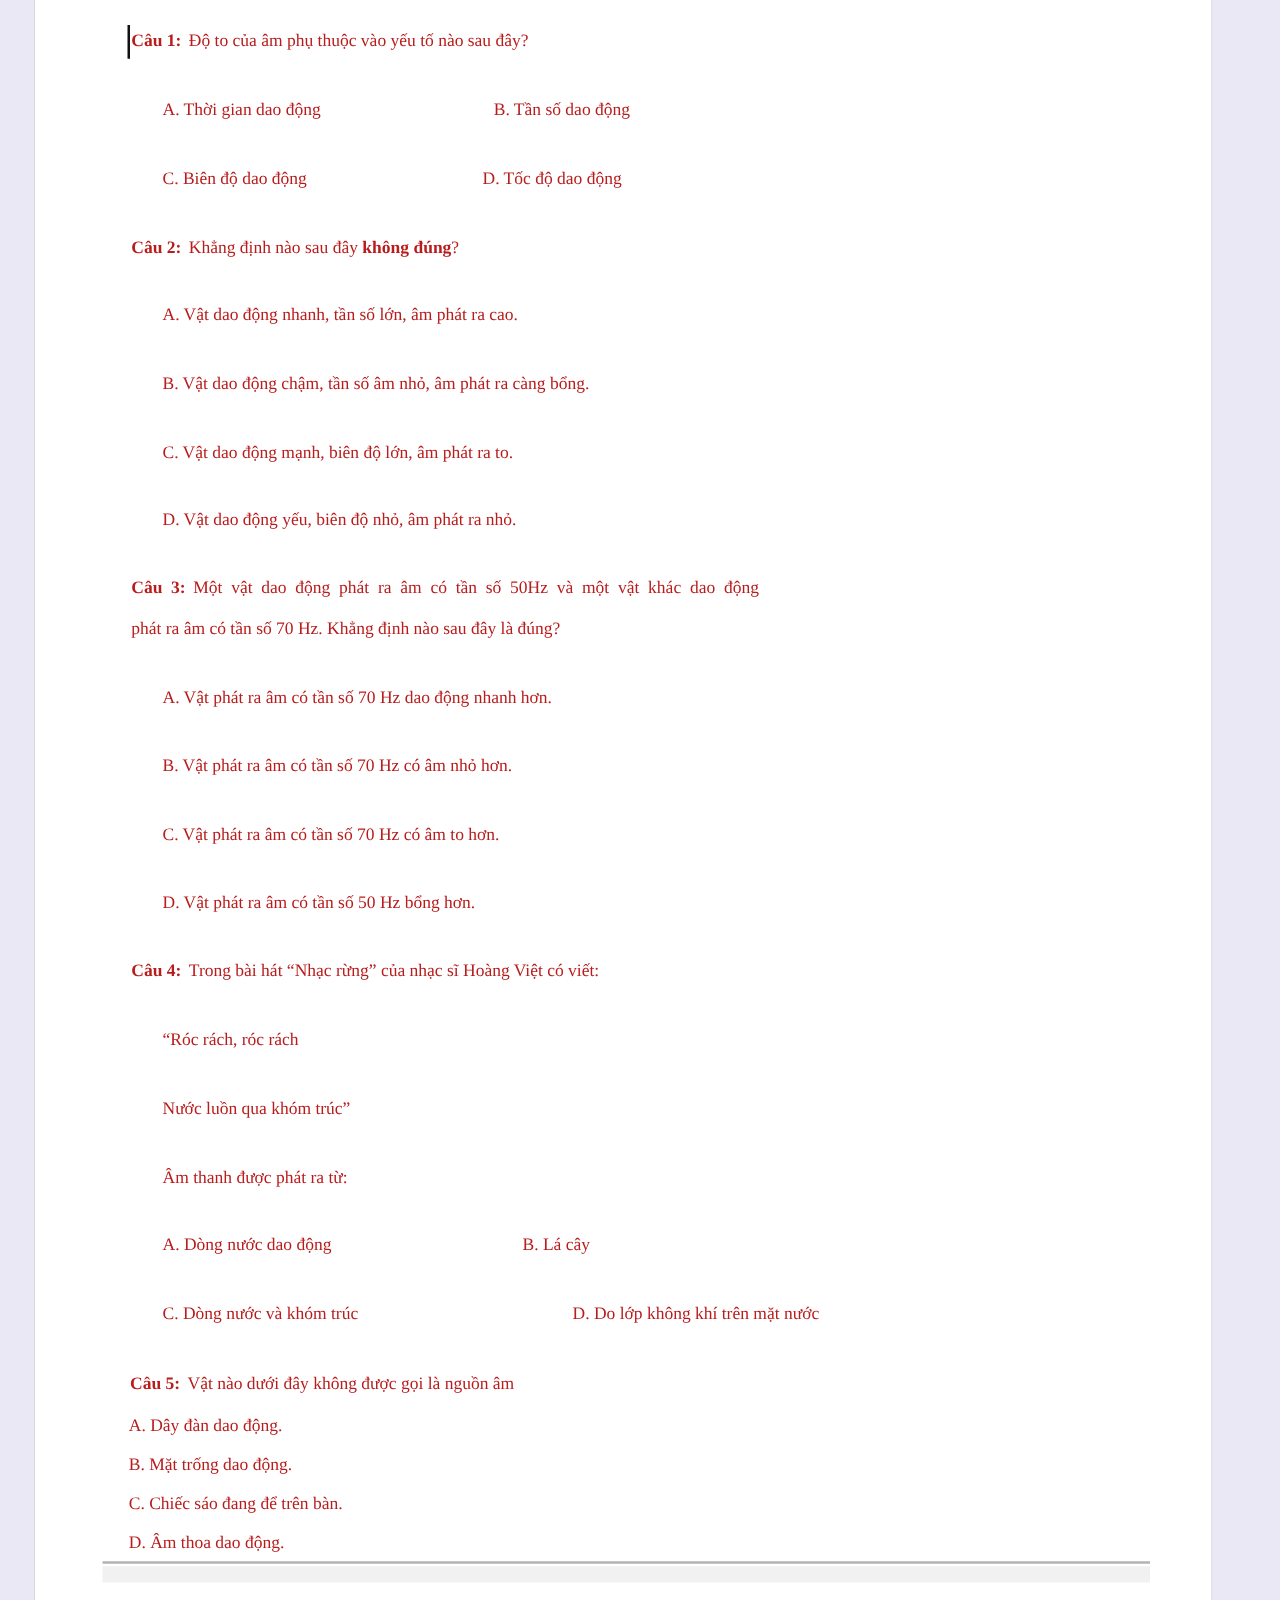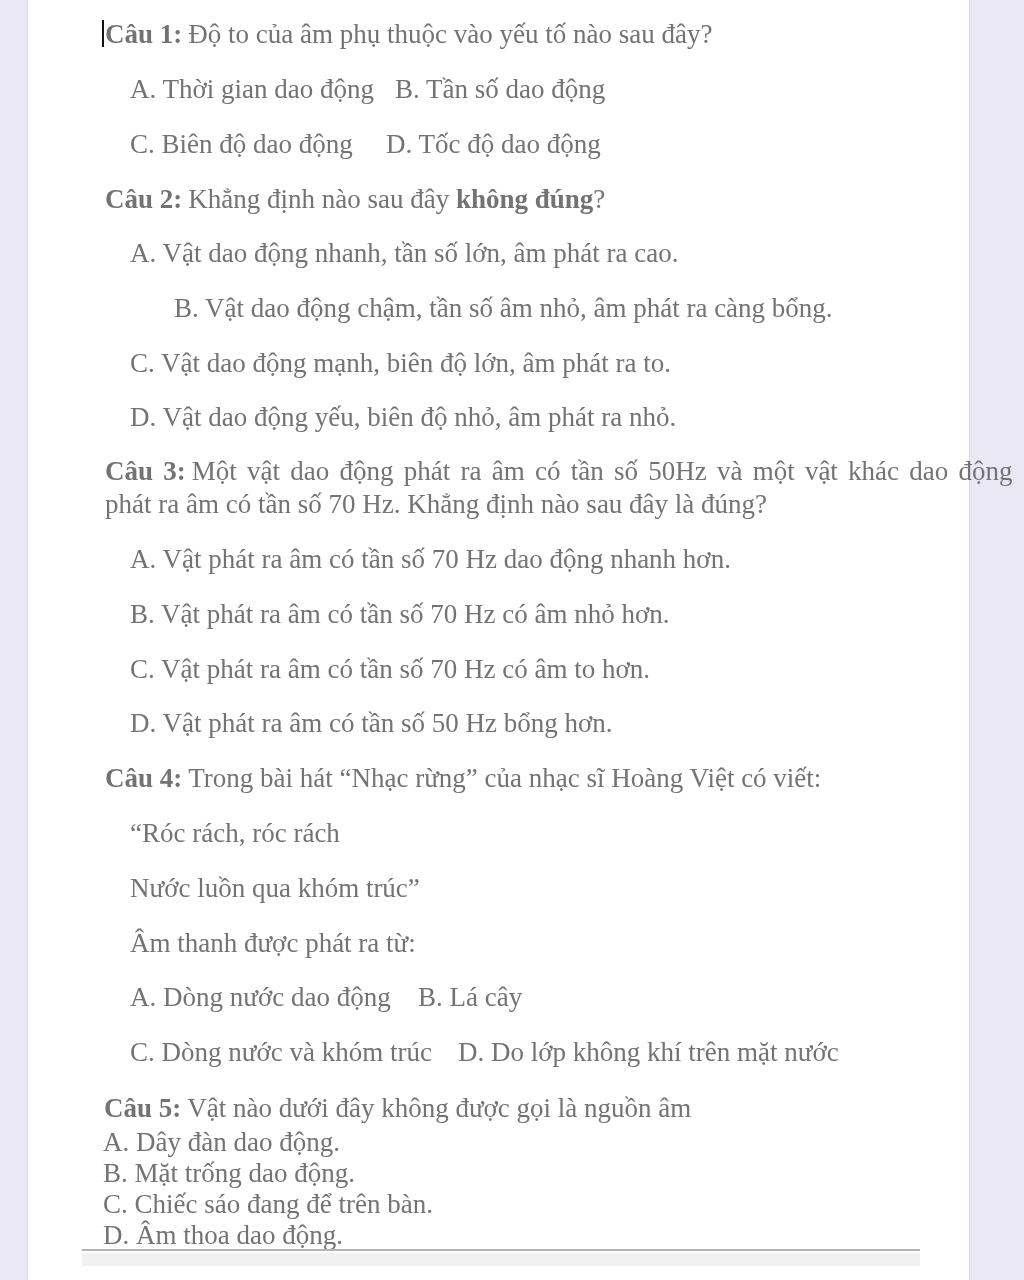--- a/index.html
+++ b/index.html
@@ -18,23 +18,23 @@
     width: 943px;
     height: 1280px;
     background: #ffffff;
     border-left: 1px solid #d8d8e2;
     border-right: 1px solid #d8d8e2;
     box-sizing: border-box;
   }
   .ln {
     position: absolute;
     white-space: nowrap;
-    font-size: 27px;
+    font-size: 14px;
     line-height: 26px;
-    color: #737373;
+    color: #b91c1c;
   }
   .ln b { font-weight: bold; }
   .q-label { font-weight: bold; margin-right: 6px; }
   .wide { word-spacing: 3.5px; }
   #caret {
     position: absolute;
     left: 74px;
     top: 20px;
     width: 2px;
     height: 27px;
@@ -64,21 +64,21 @@
     <div id="caret"></div>
 
     <div class="ln" style="left:77px; top:21px;"><b class="q-label">Câu 1:</b><span>Độ to của âm phụ thuộc vào yếu tố nào sau đây?</span></div>
     <div class="ln" style="left:102px; top:76px;">A. Thời gian dao động</div>
     <div class="ln" style="left:367px; top:76px;">B. Tần số dao động</div>
     <div class="ln" style="left:102px; top:131px;">C. Biên độ dao động</div>
     <div class="ln" style="left:358px; top:131px;">D. Tốc độ dao động</div>
 
     <div class="ln" style="left:77px; top:186px;"><b class="q-label">Câu 2:</b><span>Khẳng định nào sau đây </span><b>không đúng</b><span>?</span></div>
     <div class="ln" style="left:102px; top:240px;">A. Vật dao động nhanh, tần số lớn, âm phát ra cao.</div>
-    <div class="ln" style="left:102px; top:295px;margin-left:44px;">B. Vật dao động chậm, tần số âm nhỏ, âm phát ra càng bổng.</div>
+    <div class="ln" style="left:102px; top:295px;">B. Vật dao động chậm, tần số âm nhỏ, âm phát ra càng bổng.</div>
     <div class="ln" style="left:102px; top:404px;">D. Vật dao động yếu, biên độ nhỏ, âm phát ra nhỏ.</div>
     <div class="ln" style="left:102px; top:350px;">C. Vật dao động mạnh, biên độ lớn, âm phát ra to.</div>
 
     <div class="ln wide" style="left:77px; top:458px;"><b class="q-label">Câu 3:</b><span>Một vật dao động phát ra âm có tần số 50Hz và một vật khác dao động</span></div>
     <div class="ln" style="left:77px; top:491px;">phát ra âm có tần số 70 Hz. Khẳng định nào sau đây là đúng?</div>
     <div class="ln" style="left:102px; top:546px;">A. Vật phát ra âm có tần số 70 Hz dao động nhanh hơn.</div>
     <div class="ln" style="left:102px; top:601px;">B. Vật phát ra âm có tần số 70 Hz có âm nhỏ hơn.</div>
     <div class="ln" style="left:102px; top:656px;">C. Vật phát ra âm có tần số 70 Hz có âm to hơn.</div>
     <div class="ln" style="left:102px; top:710px;">D. Vật phát ra âm có tần số 50 Hz bổng hơn.</div>
 

